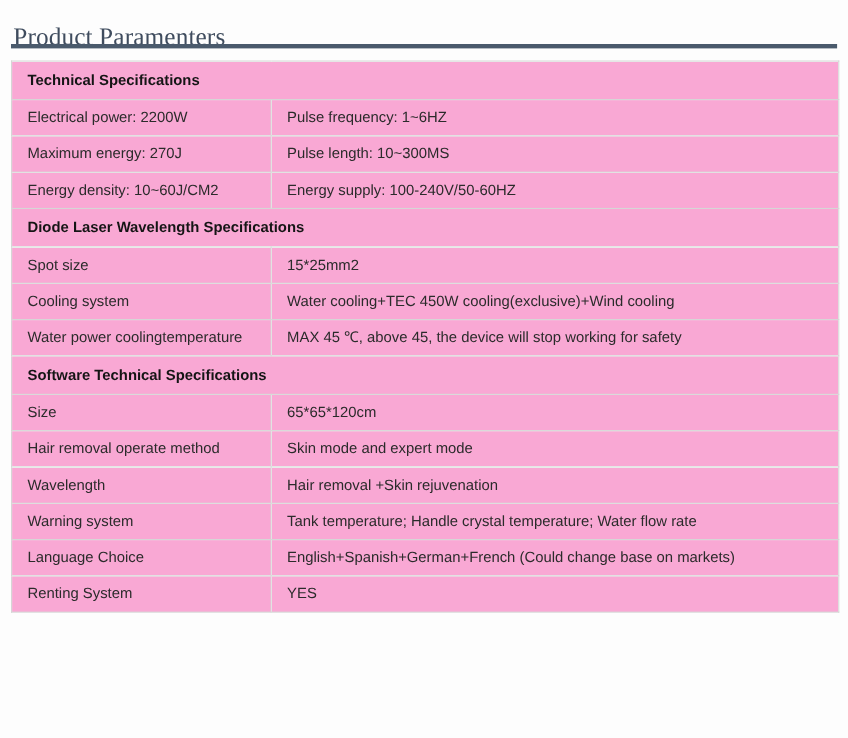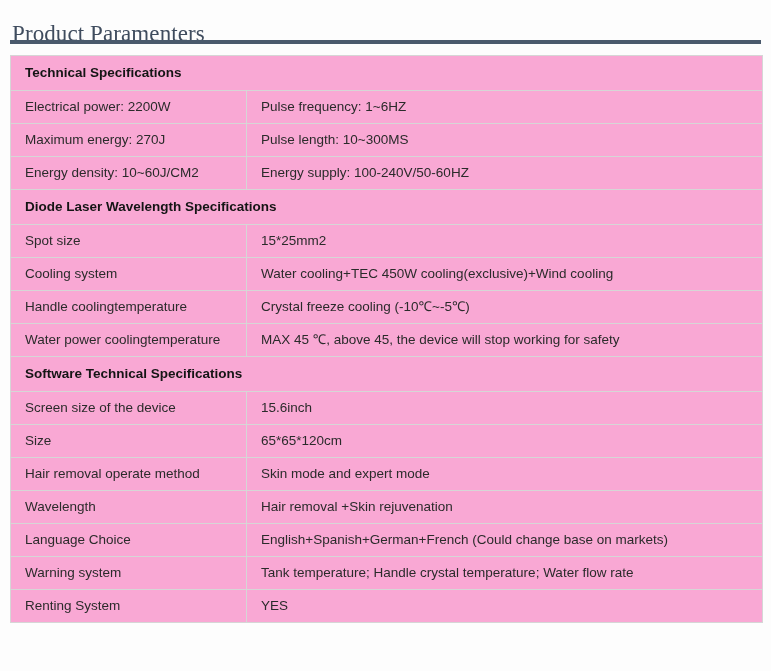--- a/index.html
+++ b/index.html
@@ -115,53 +115,45 @@
         </tr>
         <tr>
           <td>Spot size</td>
           <td>15*25mm2</td>
         </tr>
         <tr>
           <td>Cooling system</td>
           <td>Water cooling+TEC 450W cooling(exclusive)+Wind cooling</td>
         </tr>
         <tr>
-          <td>Handle coolingtemperature</td>
-          <td>Crystal freeze cooling (-10℃~-5℃)</td>
-        </tr>
-        <tr>
           <td>Water power coolingtemperature</td>
           <td>MAX 45 ℃, above 45, the device will stop working for safety</td>
         </tr>
         <tr class="section-row">
           <td colspan="2">Software Technical Specifications</td>
-        </tr>
-        <tr>
-          <td>Screen size of the device</td>
-          <td>15.6inch</td>
         </tr>
         <tr>
           <td>Size</td>
           <td>65*65*120cm</td>
         </tr>
         <tr>
           <td>Hair removal operate method</td>
           <td>Skin mode and expert mode</td>
         </tr>
         <tr>
           <td>Wavelength</td>
           <td>Hair removal +Skin rejuvenation</td>
         </tr>
         <tr>
+          <td>Warning system</td>
+          <td>Tank temperature; Handle crystal temperature; Water flow rate</td>
+        </tr>
+        <tr>
           <td>Language Choice</td>
           <td>English+Spanish+German+French (Could change base on markets)</td>
-        </tr>
-        <tr>
-          <td>Warning system</td>
-          <td>Tank temperature; Handle crystal temperature; Water flow rate</td>
         </tr>
         <tr>
           <td>Renting System</td>
           <td>YES</td>
         </tr>
       </tbody>
   </table>
 
 </div>
 

